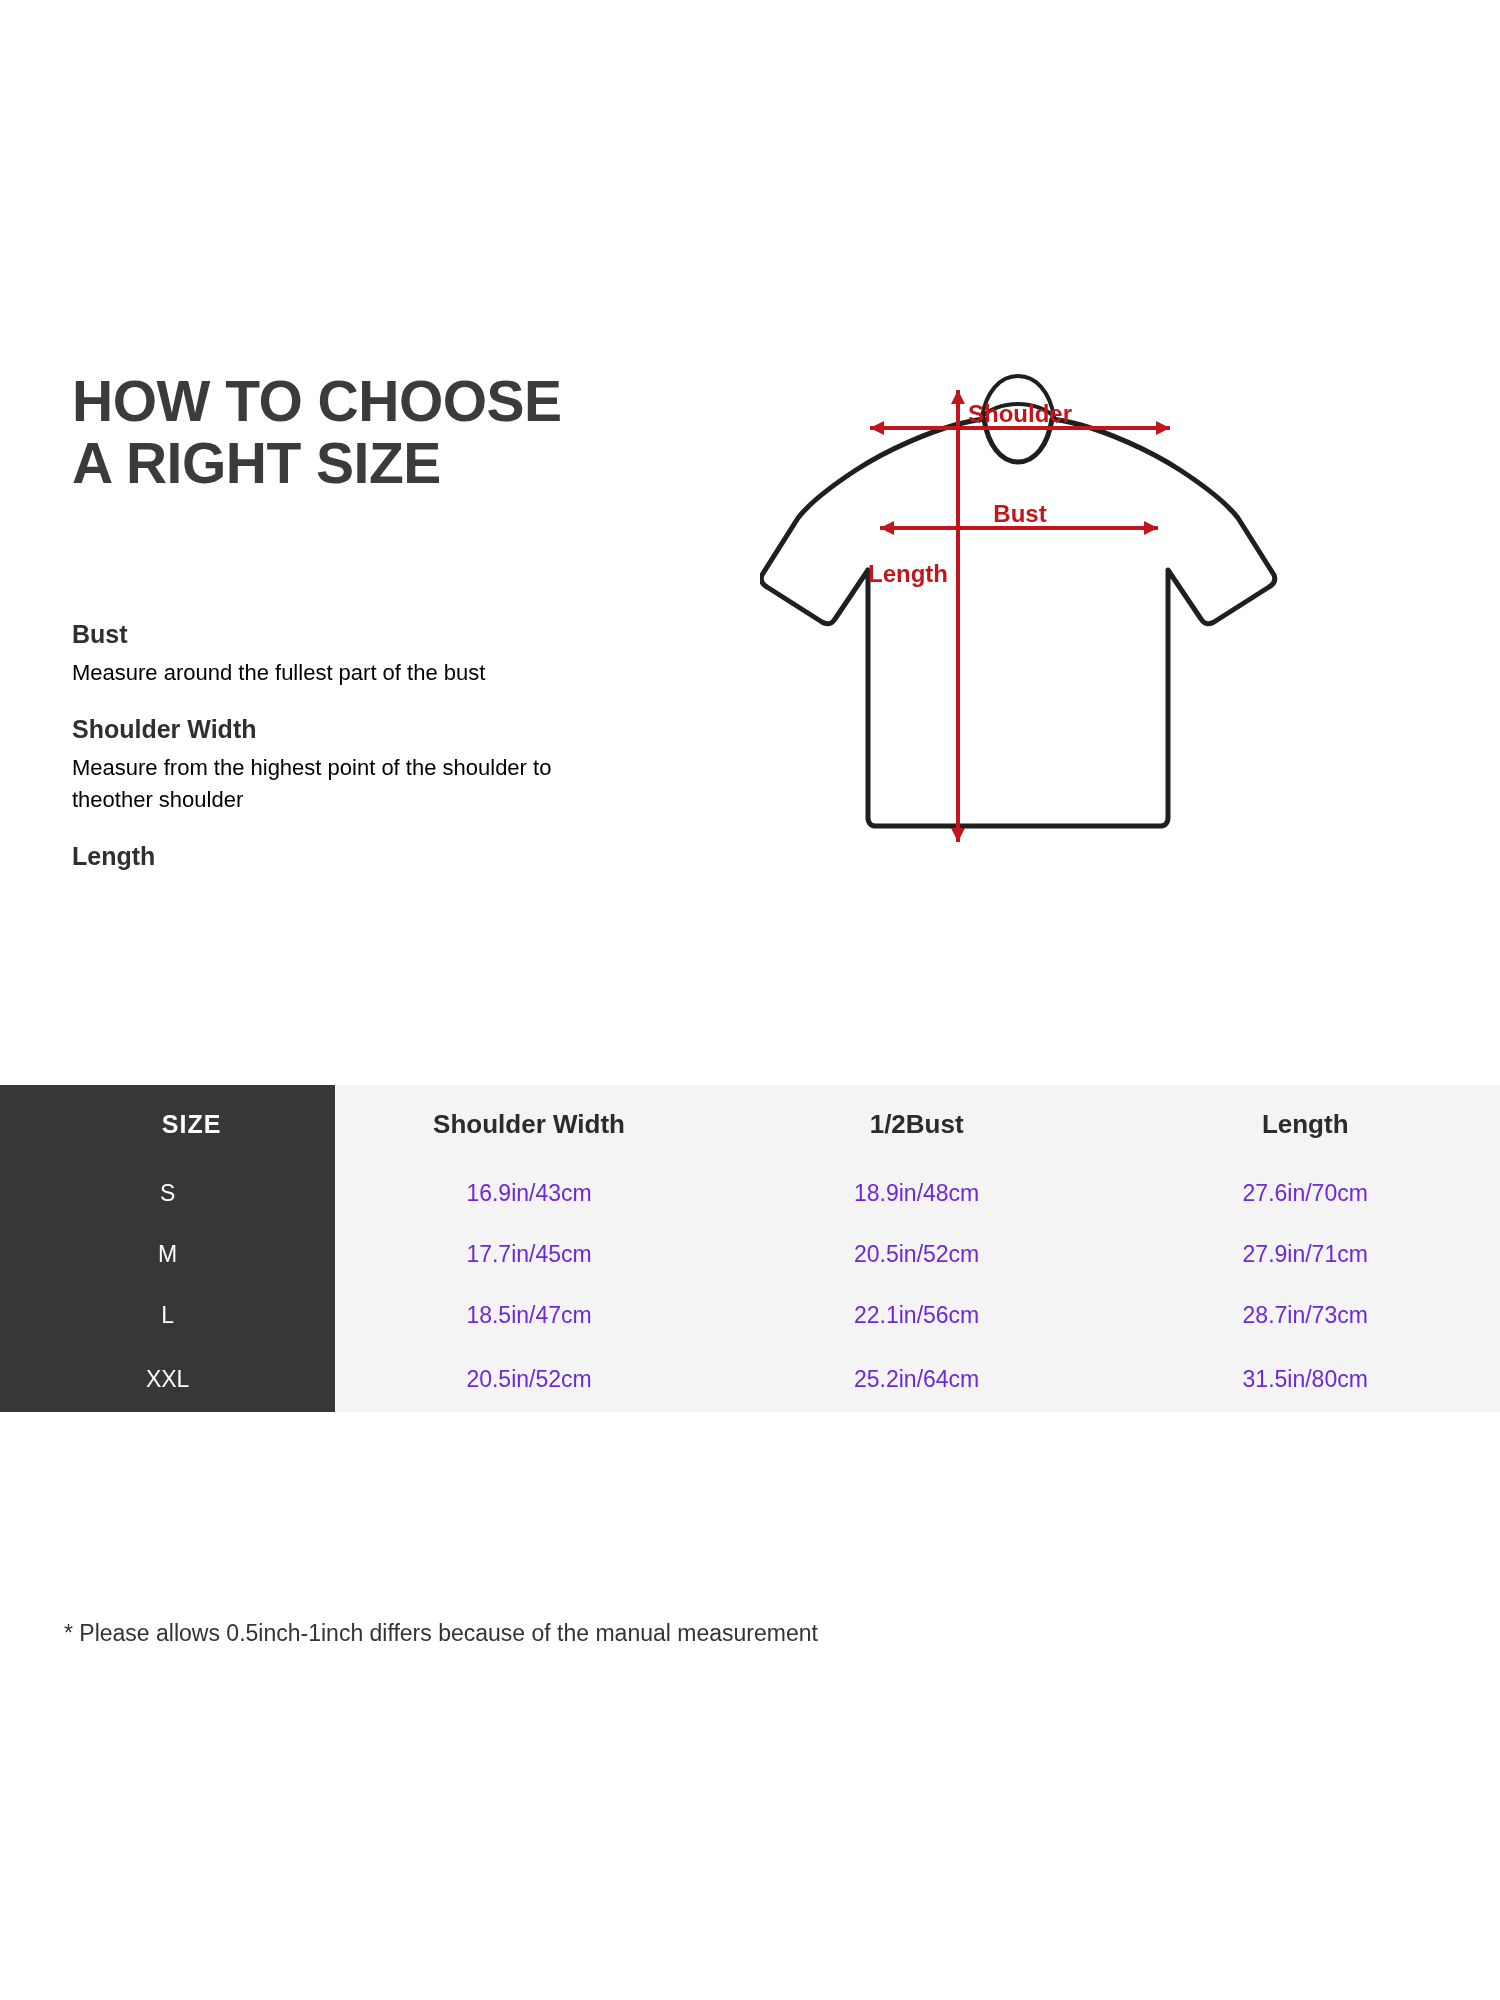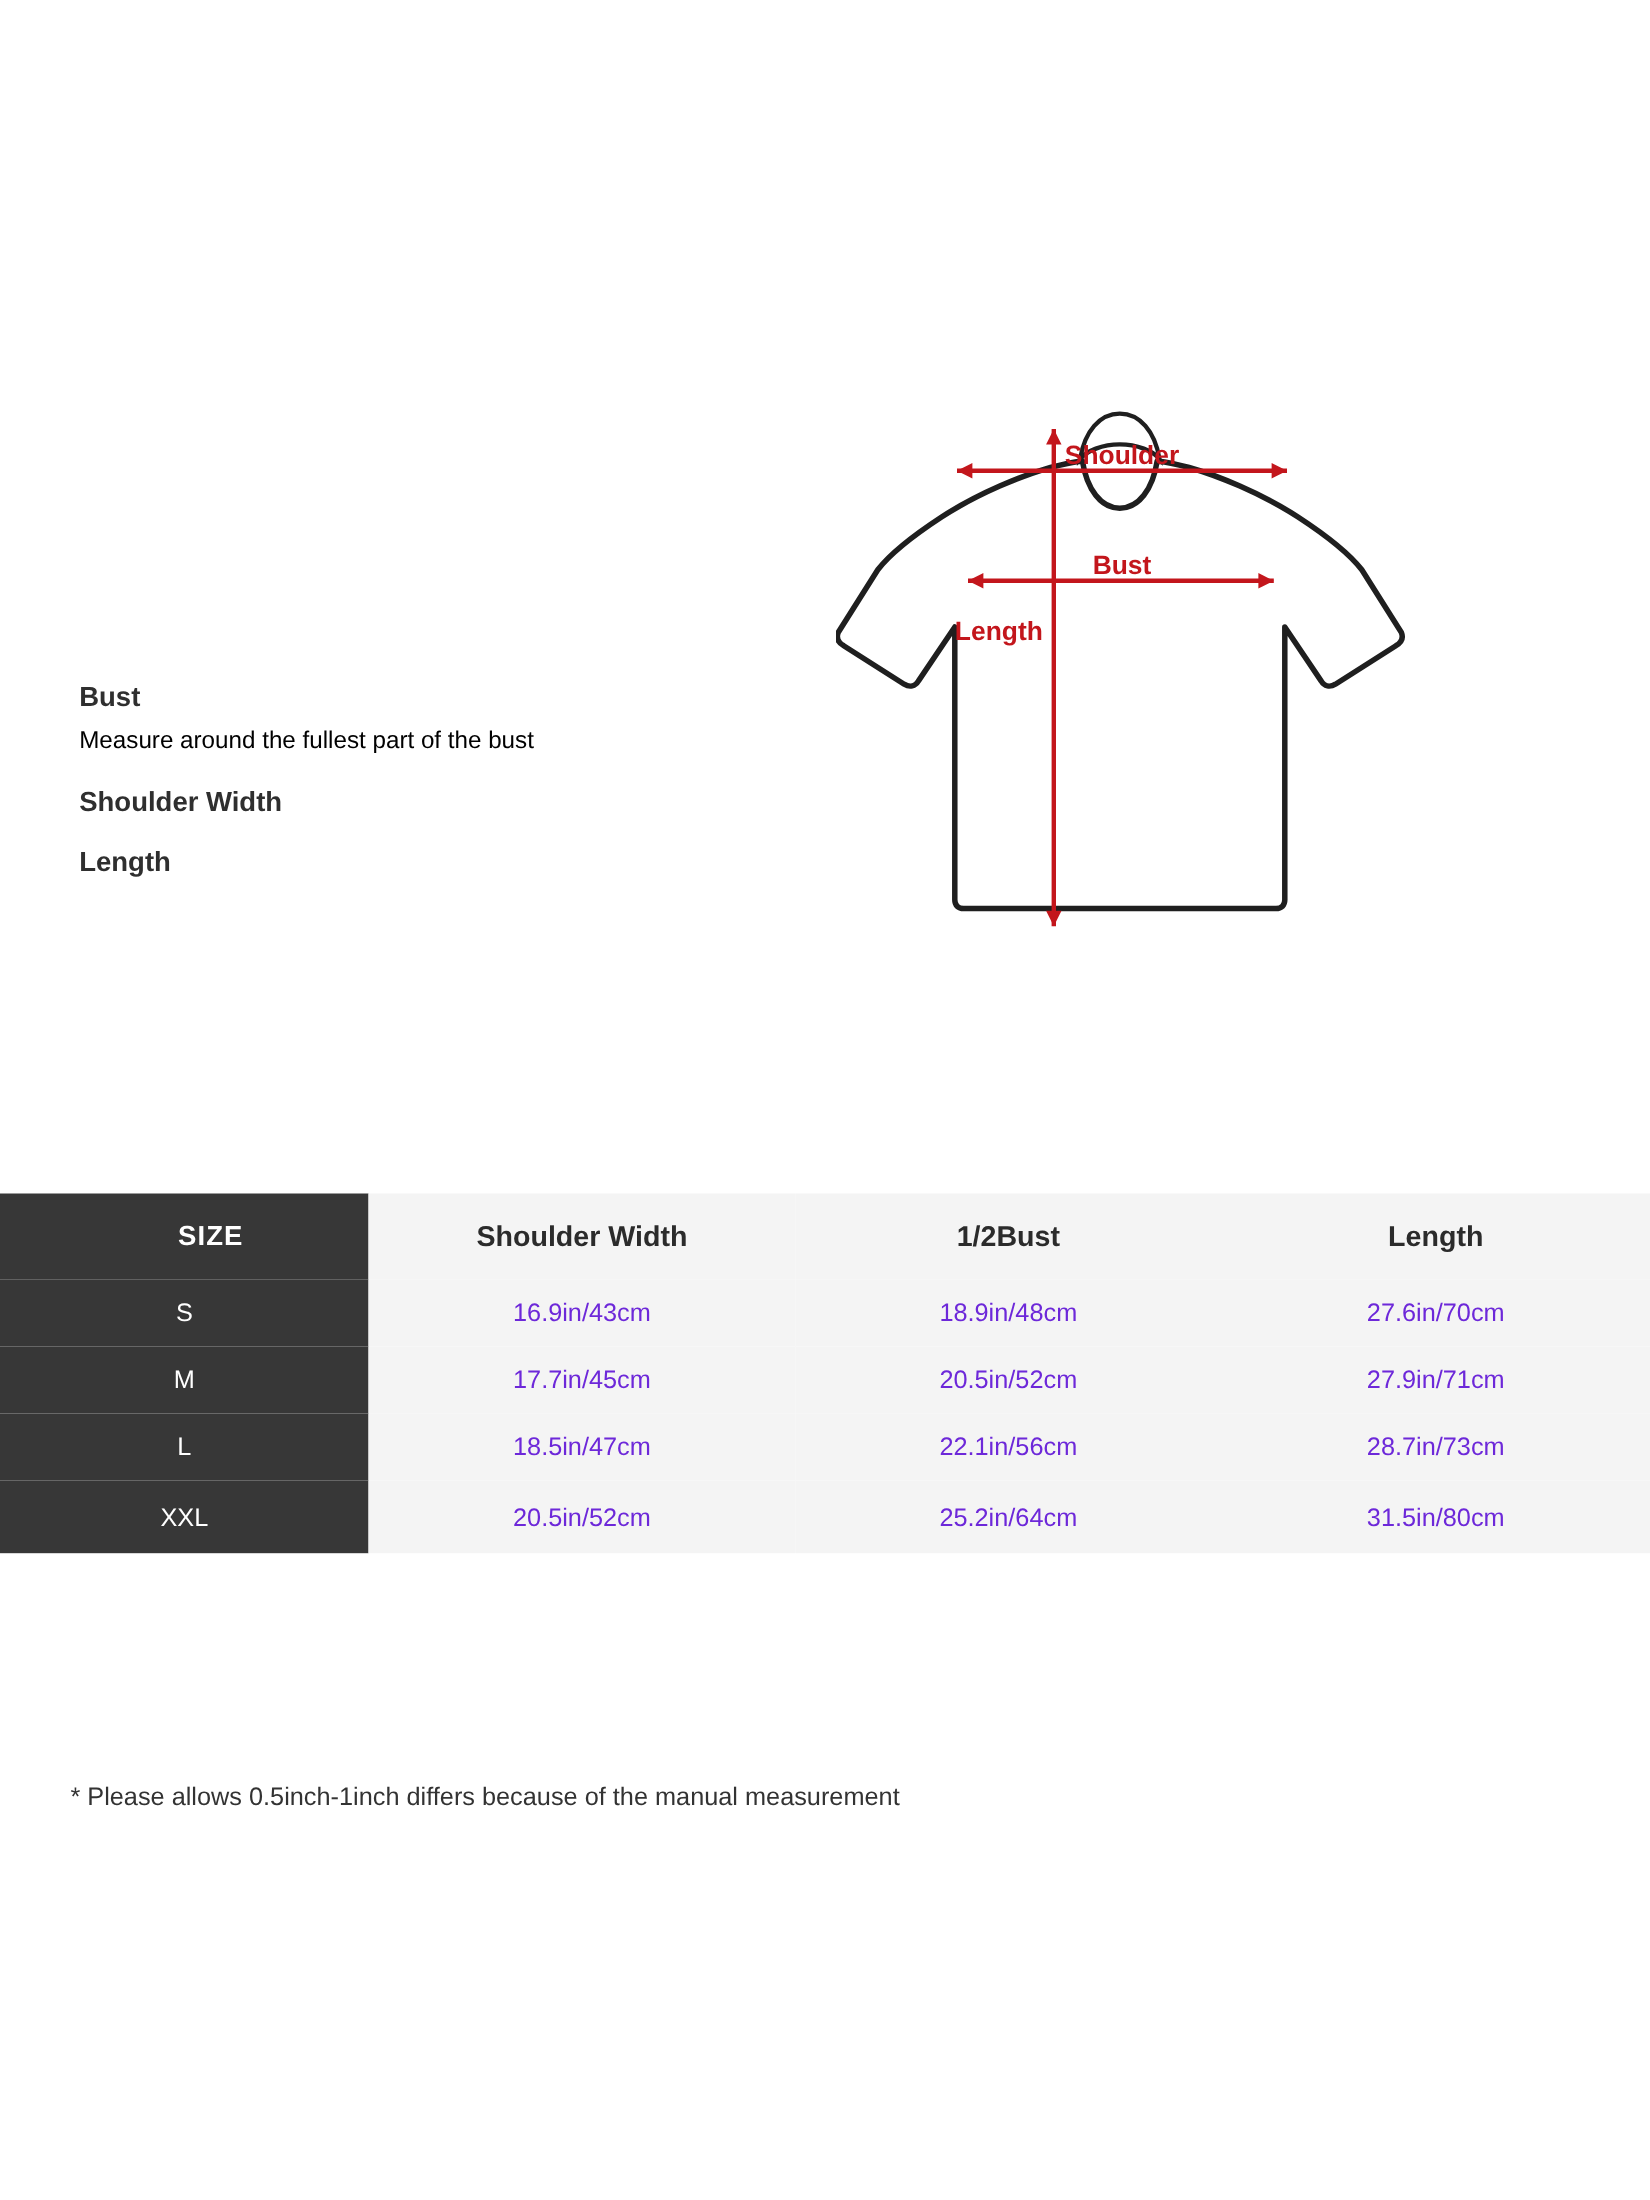--- a/index.html
+++ b/index.html
@@ -148,28 +148,33 @@
     stroke-width: 4;
   }
 </style>
 </head>
 <body>
 
 <div class="page">
 
   <div class="top-section">
 
+    <div class="headline">
+      <span>HOW TO CHOOSE</span>
+      <span class="l2">A RIGHT SIZE</span>
+    </div>
 
     <div class="defs">
       <div class="def-block">
         <div class="def-term">Bust</div>
         <div class="def-desc">Measure around the fullest part of the bust</div>
       </div>
       <div class="def-block">
         <div class="def-term">Shoulder Width</div>
+        <div class="def-desc">Measure from the highest point of the shoulder to theother shoulder</div>
       </div>
       <div class="def-block">
         <div class="def-term">Length</div>
       </div>
     </div>
 
     <div class="shirt-wrap">
       <svg width="620" height="640" viewBox="0 0 620 640" xmlns="http://www.w3.org/2000/svg">
 
         <path class="shirt-outline" d="

